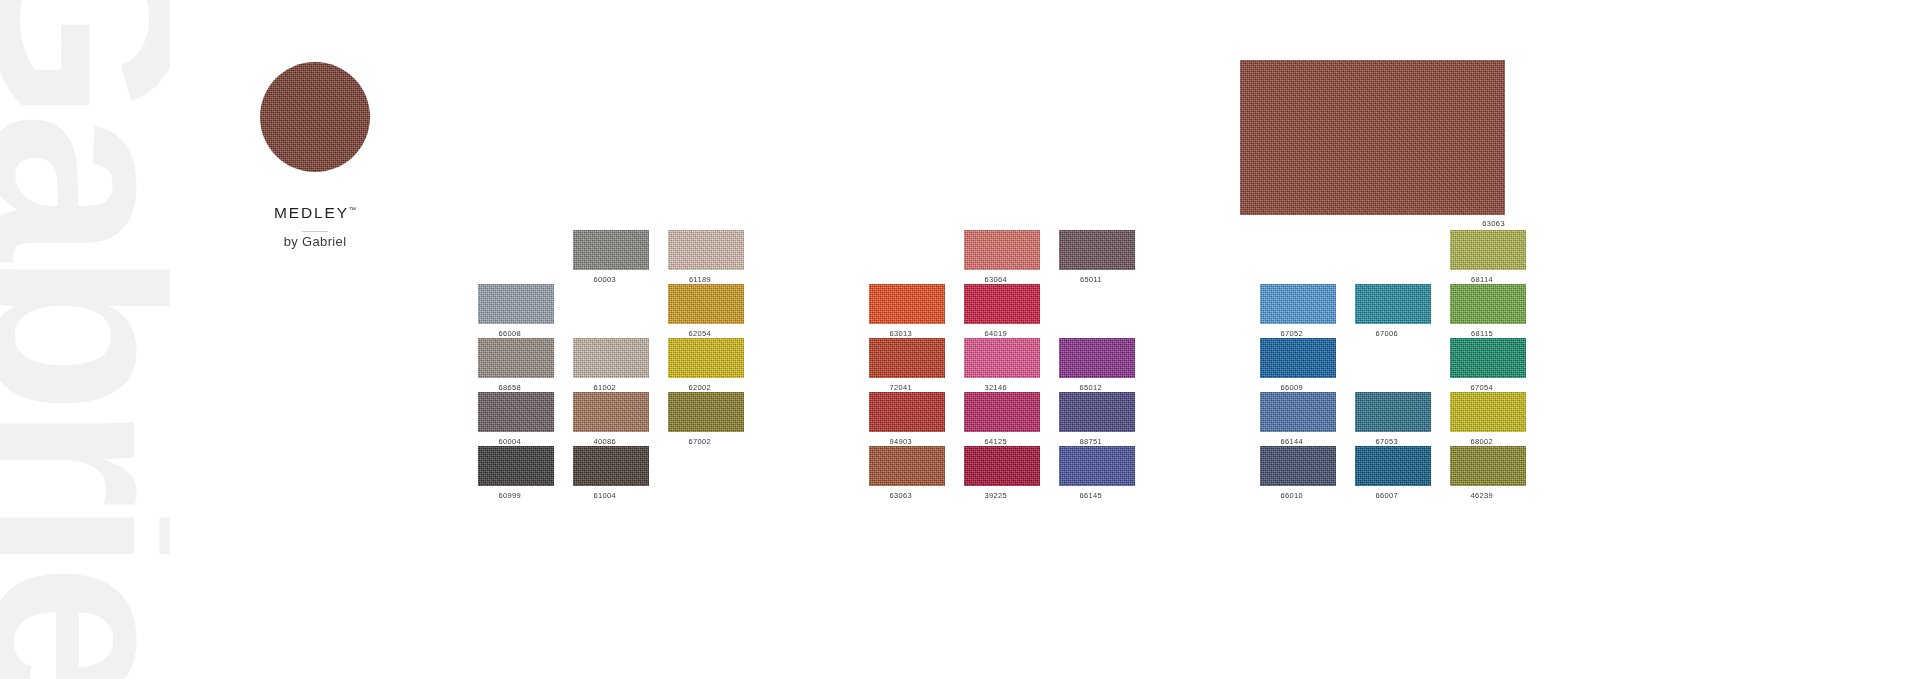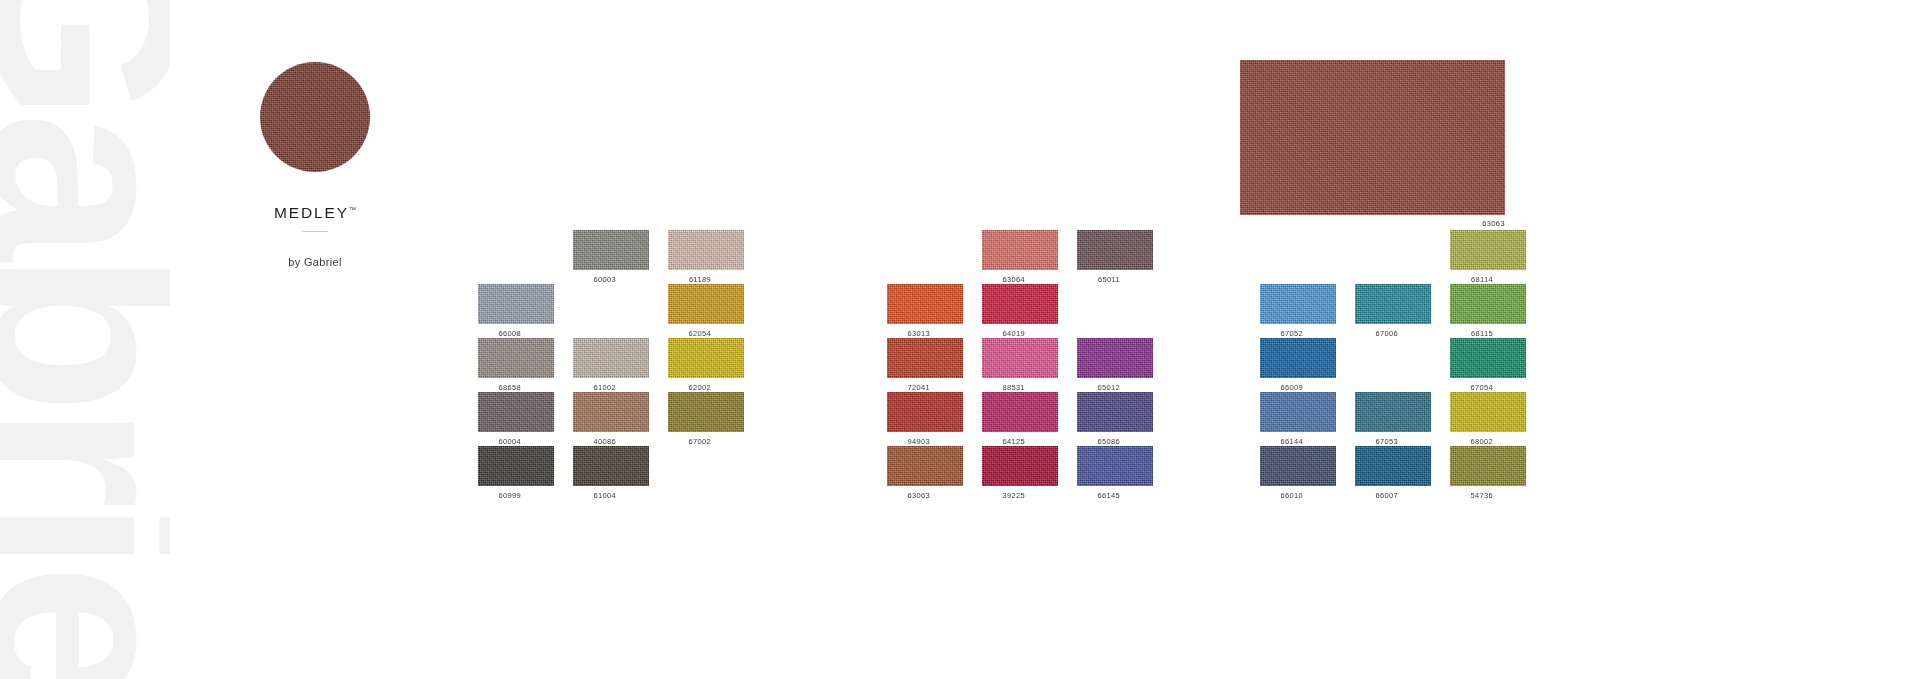--- a/index.html
+++ b/index.html
@@ -71,22 +71,22 @@
     vertical-align: super;
     letter-spacing: 0;
   }
   #brand-divider {
     width: 26px;
     height: 1px;
     background: #cfcfcf;
     margin: 10px auto 0 auto;
   }
   #brand-sub {
-    margin-top: 24px;
-    font-size: 11px;
+    margin-top: 2px;
+    font-size: 13px;
     letter-spacing: 0.35px;
     color: #3a3a3a;
   }
 
   
   #hero {
     position: absolute;
     left: 1240px;
     top: 60px;
     width: 265px;
@@ -106,21 +106,21 @@
   
   .grid {
     position: absolute;
     display: grid;
     grid-template-columns: repeat(3, 76px);
     grid-auto-rows: 54px;
     column-gap: 19px;
     row-gap: 0px;
   }
   #grid-neutrals { left: 458px; top: 230px; }
-  #grid-warms    { left: 867px; top: 230px; }
+  #grid-warms    { left: 849px; top: 230px; }
   #grid-cools    { left: 1240px; top: 230px; }
 
   .cell {
     position: relative;
     width: 63px;
     height: 54px;
     padding-left: 20px;
   }
   .cell.empty { visibility: hidden; }
 
@@ -244,37 +244,37 @@
       </div>
       <div class="cell empty">
         <div class="cell-swatch"></div>
       </div>
       <div class="cell">
         <div class="cell-swatch" style="background: repeating-linear-gradient(0deg, rgba(255, 255, 255, 0.16) 0px, rgba(255, 255, 255, 0.16) 1px, rgba(0, 0, 0, 0.13) 1px, rgba(0, 0, 0, 0.13) 2px), repeating-linear-gradient(90deg, rgba(255, 255, 255, 0.13) 0px, rgba(255, 255, 255, 0.13) 1px, rgba(0, 0, 0, 0.15) 1px, rgba(0, 0, 0, 0.15) 2px), repeating-linear-gradient(45deg, rgba(255, 255, 255, 0.05) 0px, rgba(255, 255, 255, 0.05) 2px, rgba(0, 0, 0, 0.05) 2px, rgba(0, 0, 0, 0.05) 4px), linear-gradient(rgb(195, 58, 30), rgb(195, 58, 30));"></div>
         <div class="cell-code">72041</div>
       </div>
       <div class="cell">
         <div class="cell-swatch" style="background: repeating-linear-gradient(0deg, rgba(255, 255, 255, 0.16) 0px, rgba(255, 255, 255, 0.16) 1px, rgba(0, 0, 0, 0.13) 1px, rgba(0, 0, 0, 0.13) 2px), repeating-linear-gradient(90deg, rgba(255, 255, 255, 0.13) 0px, rgba(255, 255, 255, 0.13) 1px, rgba(0, 0, 0, 0.15) 1px, rgba(0, 0, 0, 0.15) 2px), repeating-linear-gradient(45deg, rgba(255, 255, 255, 0.05) 0px, rgba(255, 255, 255, 0.05) 2px, rgba(0, 0, 0, 0.05) 2px, rgba(0, 0, 0, 0.05) 4px), linear-gradient(rgb(232, 85, 146), rgb(232, 85, 146));"></div>
-        <div class="cell-code">88531</div>
+        <div class="cell-code">32146</div>
       </div>
       <div class="cell">
         <div class="cell-swatch" style="background: repeating-linear-gradient(0deg, rgba(255, 255, 255, 0.16) 0px, rgba(255, 255, 255, 0.16) 1px, rgba(0, 0, 0, 0.13) 1px, rgba(0, 0, 0, 0.13) 2px), repeating-linear-gradient(90deg, rgba(255, 255, 255, 0.13) 0px, rgba(255, 255, 255, 0.13) 1px, rgba(0, 0, 0, 0.15) 1px, rgba(0, 0, 0, 0.15) 2px), repeating-linear-gradient(45deg, rgba(255, 255, 255, 0.05) 0px, rgba(255, 255, 255, 0.05) 2px, rgba(0, 0, 0, 0.05) 2px, rgba(0, 0, 0, 0.05) 4px), linear-gradient(rgb(139, 43, 143), rgb(139, 43, 143));"></div>
         <div class="cell-code">65012</div>
       </div>
       <div class="cell">
         <div class="cell-swatch" style="background: repeating-linear-gradient(0deg, rgba(255, 255, 255, 0.16) 0px, rgba(255, 255, 255, 0.16) 1px, rgba(0, 0, 0, 0.13) 1px, rgba(0, 0, 0, 0.13) 2px), repeating-linear-gradient(90deg, rgba(255, 255, 255, 0.13) 0px, rgba(255, 255, 255, 0.13) 1px, rgba(0, 0, 0, 0.15) 1px, rgba(0, 0, 0, 0.15) 2px), repeating-linear-gradient(45deg, rgba(255, 255, 255, 0.05) 0px, rgba(255, 255, 255, 0.05) 2px, rgba(0, 0, 0, 0.05) 2px, rgba(0, 0, 0, 0.05) 4px), linear-gradient(rgb(189, 42, 35), rgb(189, 42, 35));"></div>
         <div class="cell-code">94903</div>
       </div>
       <div class="cell">
         <div class="cell-swatch" style="background: repeating-linear-gradient(0deg, rgba(255, 255, 255, 0.16) 0px, rgba(255, 255, 255, 0.16) 1px, rgba(0, 0, 0, 0.13) 1px, rgba(0, 0, 0, 0.13) 2px), repeating-linear-gradient(90deg, rgba(255, 255, 255, 0.13) 0px, rgba(255, 255, 255, 0.13) 1px, rgba(0, 0, 0, 0.15) 1px, rgba(0, 0, 0, 0.15) 2px), repeating-linear-gradient(45deg, rgba(255, 255, 255, 0.05) 0px, rgba(255, 255, 255, 0.05) 2px, rgba(0, 0, 0, 0.05) 2px, rgba(0, 0, 0, 0.05) 4px), linear-gradient(rgb(191, 35, 100), rgb(191, 35, 100));"></div>
         <div class="cell-code">64125</div>
       </div>
       <div class="cell">
         <div class="cell-swatch" style="background: repeating-linear-gradient(0deg, rgba(255, 255, 255, 0.16) 0px, rgba(255, 255, 255, 0.16) 1px, rgba(0, 0, 0, 0.13) 1px, rgba(0, 0, 0, 0.13) 2px), repeating-linear-gradient(90deg, rgba(255, 255, 255, 0.13) 0px, rgba(255, 255, 255, 0.13) 1px, rgba(0, 0, 0, 0.15) 1px, rgba(0, 0, 0, 0.15) 2px), repeating-linear-gradient(45deg, rgba(255, 255, 255, 0.05) 0px, rgba(255, 255, 255, 0.05) 2px, rgba(0, 0, 0, 0.05) 2px, rgba(0, 0, 0, 0.05) 4px), linear-gradient(rgb(74, 68, 134), rgb(74, 68, 134));"></div>
-        <div class="cell-code">65086</div>
+        <div class="cell-code">88751</div>
       </div>
       <div class="cell">
         <div class="cell-swatch" style="background: repeating-linear-gradient(0deg, rgba(255, 255, 255, 0.16) 0px, rgba(255, 255, 255, 0.16) 1px, rgba(0, 0, 0, 0.13) 1px, rgba(0, 0, 0, 0.13) 2px), repeating-linear-gradient(90deg, rgba(255, 255, 255, 0.13) 0px, rgba(255, 255, 255, 0.13) 1px, rgba(0, 0, 0, 0.15) 1px, rgba(0, 0, 0, 0.15) 2px), repeating-linear-gradient(45deg, rgba(255, 255, 255, 0.05) 0px, rgba(255, 255, 255, 0.05) 2px, rgba(0, 0, 0, 0.05) 2px, rgba(0, 0, 0, 0.05) 4px), linear-gradient(rgb(168, 81, 47), rgb(168, 81, 47));"></div>
         <div class="cell-code">63063</div>
       </div>
       <div class="cell">
         <div class="cell-swatch" style="background: repeating-linear-gradient(0deg, rgba(255, 255, 255, 0.16) 0px, rgba(255, 255, 255, 0.16) 1px, rgba(0, 0, 0, 0.13) 1px, rgba(0, 0, 0, 0.13) 2px), repeating-linear-gradient(90deg, rgba(255, 255, 255, 0.13) 0px, rgba(255, 255, 255, 0.13) 1px, rgba(0, 0, 0, 0.15) 1px, rgba(0, 0, 0, 0.15) 2px), repeating-linear-gradient(45deg, rgba(255, 255, 255, 0.05) 0px, rgba(255, 255, 255, 0.05) 2px, rgba(0, 0, 0, 0.05) 2px, rgba(0, 0, 0, 0.05) 4px), linear-gradient(rgb(171, 13, 52), rgb(171, 13, 52));"></div>
         <div class="cell-code">39225</div>
       </div>
       <div class="cell">
@@ -331,17 +331,17 @@
       <div class="cell">
         <div class="cell-swatch" style="background: repeating-linear-gradient(0deg, rgba(255, 255, 255, 0.16) 0px, rgba(255, 255, 255, 0.16) 1px, rgba(0, 0, 0, 0.13) 1px, rgba(0, 0, 0, 0.13) 2px), repeating-linear-gradient(90deg, rgba(255, 255, 255, 0.13) 0px, rgba(255, 255, 255, 0.13) 1px, rgba(0, 0, 0, 0.15) 1px, rgba(0, 0, 0, 0.15) 2px), repeating-linear-gradient(45deg, rgba(255, 255, 255, 0.05) 0px, rgba(255, 255, 255, 0.05) 2px, rgba(0, 0, 0, 0.05) 2px, rgba(0, 0, 0, 0.05) 4px), linear-gradient(rgb(61, 74, 107), rgb(61, 74, 107));"></div>
         <div class="cell-code">66010</div>
       </div>
       <div class="cell">
         <div class="cell-swatch" style="background: repeating-linear-gradient(0deg, rgba(255, 255, 255, 0.16) 0px, rgba(255, 255, 255, 0.16) 1px, rgba(0, 0, 0, 0.13) 1px, rgba(0, 0, 0, 0.13) 2px), repeating-linear-gradient(90deg, rgba(255, 255, 255, 0.13) 0px, rgba(255, 255, 255, 0.13) 1px, rgba(0, 0, 0, 0.15) 1px, rgba(0, 0, 0, 0.15) 2px), repeating-linear-gradient(45deg, rgba(255, 255, 255, 0.05) 0px, rgba(255, 255, 255, 0.05) 2px, rgba(0, 0, 0, 0.05) 2px, rgba(0, 0, 0, 0.05) 4px), linear-gradient(rgb(10, 91, 138), rgb(10, 91, 138));"></div>
         <div class="cell-code">66007</div>
       </div>
       <div class="cell">
         <div class="cell-swatch" style="background: repeating-linear-gradient(0deg, rgba(255, 255, 255, 0.16) 0px, rgba(255, 255, 255, 0.16) 1px, rgba(0, 0, 0, 0.13) 1px, rgba(0, 0, 0, 0.13) 2px), repeating-linear-gradient(90deg, rgba(255, 255, 255, 0.13) 0px, rgba(255, 255, 255, 0.13) 1px, rgba(0, 0, 0, 0.15) 1px, rgba(0, 0, 0, 0.15) 2px), repeating-linear-gradient(45deg, rgba(255, 255, 255, 0.05) 0px, rgba(255, 255, 255, 0.05) 2px, rgba(0, 0, 0, 0.05) 2px, rgba(0, 0, 0, 0.05) 4px), linear-gradient(rgb(143, 139, 44), rgb(143, 139, 44));"></div>
-        <div class="cell-code">54736</div>
+        <div class="cell-code">46239</div>
       </div>
     </div>
 
 </div>
 
 </body></html>

